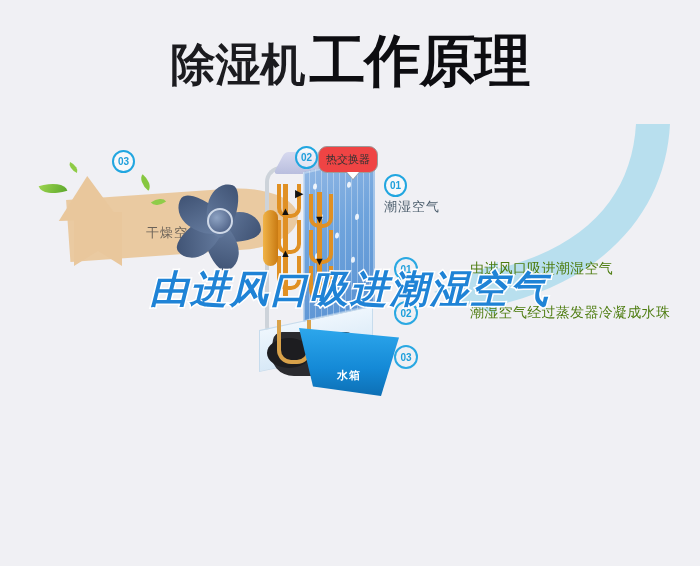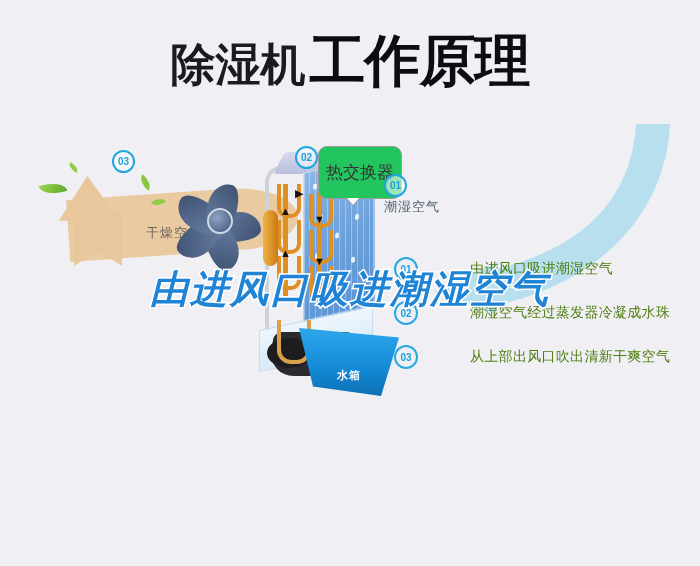--- a/index.html
+++ b/index.html
@@ -149,22 +149,22 @@
     letter-spacing:1px;
   }
   .pipe{
     position:absolute;left:22px;top:178px;width:26px;height:40px;
     border:4px solid #d9a24a;border-top:none;border-radius:0 0 14px 14px;
   }
 
   
   .callout{
     position:absolute;left:318px;top:26px;
-    border:1.5px solid #9b9b9b;border-radius:9px;background:#22c55e;
-    padding:14px 7px;font-size:17px;color:#333;white-space:nowrap;
+    border:1.5px solid #9b9b9b;border-radius:9px;background:#ef4444;
+    padding:5px 7px;font-size:11px;color:#333;white-space:nowrap;
   }
   .callout::after{
     content:"";position:absolute;left:28px;bottom:-7px;
     width:0;height:0;border-left:6px solid transparent;border-right:6px solid transparent;
     border-top:7px solid #fff;filter:drop-shadow(0 1px 0 #9b9b9b);
   }
 
   
   .badge{
     position:absolute;width:19px;height:19px;border-radius:50%;
@@ -298,21 +298,20 @@
     <div class="step">
       <span class="step-num">01</span>
       <span class="step-txt">由进风口吸进潮湿空气</span>
     </div>
     <div class="step">
       <span class="step-num">02</span>
       <span class="step-txt">潮湿空气经过蒸发器冷凝成水珠</span>
     </div>
     <div class="step">
       <span class="step-num">03</span>
-      <span class="step-txt">从上部出风口吹出清新干爽空气</span>
     </div>
   </div>
 
   <div class="watermark">由进风口吸进潮湿空气</div>
 
   <div class="body-copy">
   </div>
 
 </div>
 

